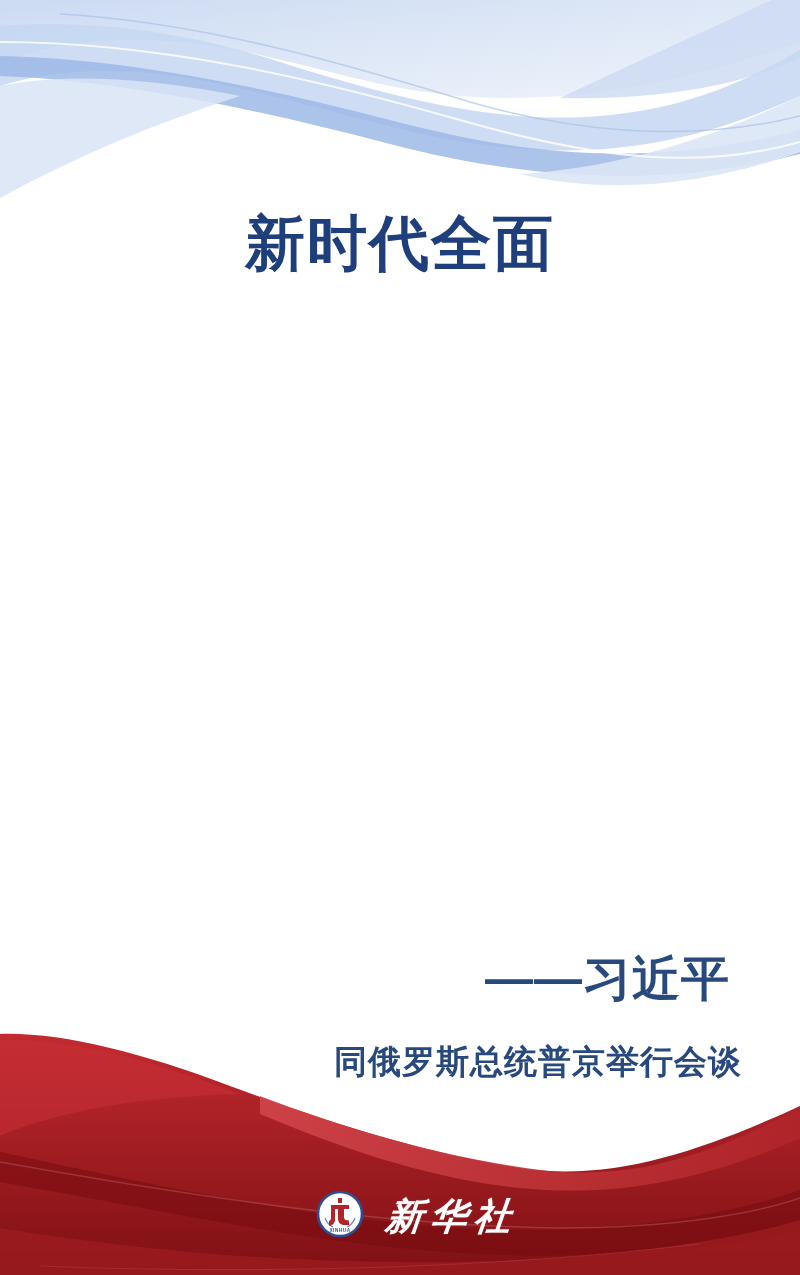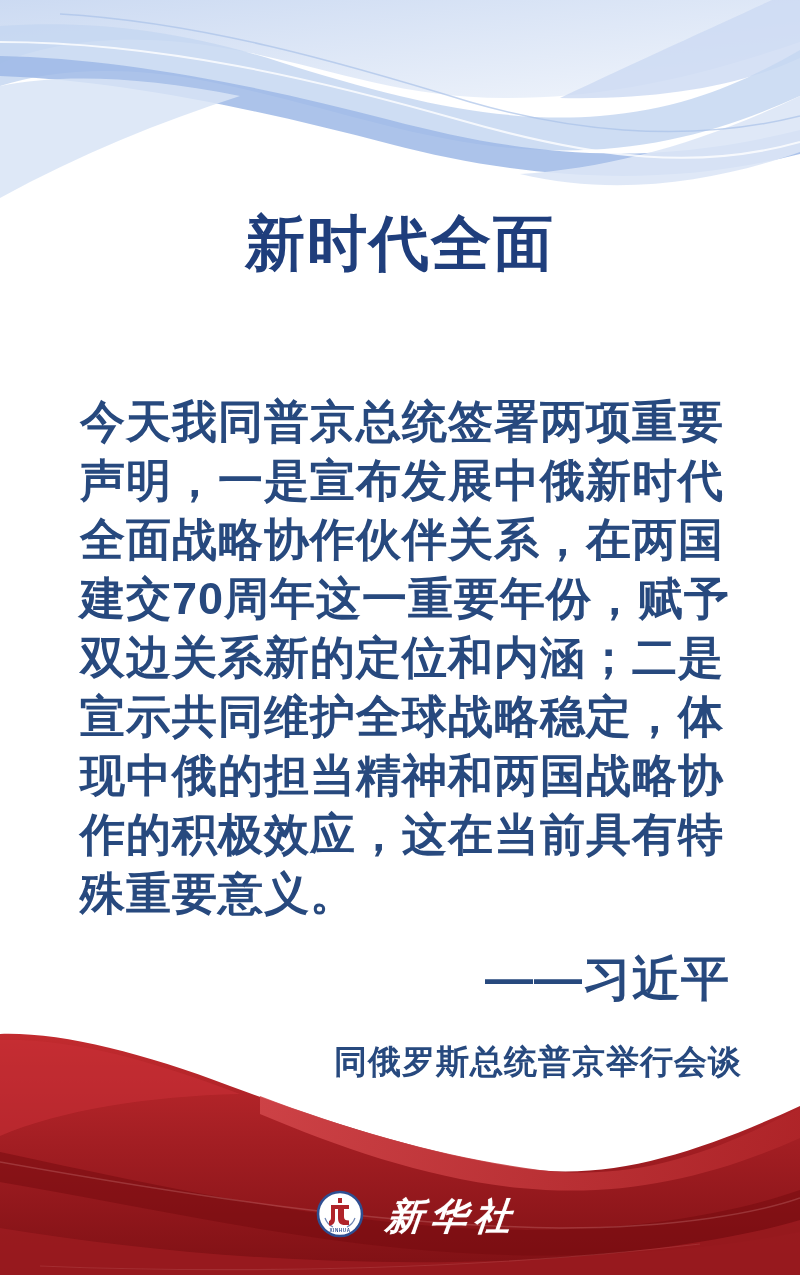--- a/index.html
+++ b/index.html
@@ -72,31 +72,20 @@
     <path d="M0,86 C60,74 140,76 240,96 C160,122 80,154 0,198 Z" fill="#d8e4f6" opacity="0.85"></path>
     <path d="M800,96 C700,144 610,168 520,174 C620,198 720,180 800,152 Z" fill="#dbe6f6" opacity="0.9"></path>
     <path d="M0,42 C160,42 320,80 460,120 C600,160 700,170 800,142" stroke="#ffffff" stroke-width="2" fill="none" opacity="0.8"></path>
     <path d="M60,14 C200,22 340,62 470,102 C560,128 680,146 800,116" stroke="#aac2e8" stroke-width="1.5" fill="none" opacity="0.7"></path>
   </svg>
 
   <div class="title">
     <div>新时代全面</div>
   </div>
 
-  <div class="quote">
-    <div class="quote-line">今天我同普京总统签署两项重要</div>
-    <div class="quote-line">声明，一是宣布发展中俄新时代</div>
-    <div class="quote-line">全面战略协作伙伴关系，在两国</div>
-    <div class="quote-line">建交70周年这一重要年份，赋予</div>
-    <div class="quote-line">双边关系新的定位和内涵；二是</div>
-    <div class="quote-line">宣示共同维护全球战略稳定，体</div>
-    <div class="quote-line">现中俄的担当精神和两国战略协</div>
-    <div class="quote-line">作的积极效应，这在当前具有特</div>
-    <div class="quote-line">殊重要意义。</div>
-  </div>
 
   <div class="attribution">——习近平</div>
 
   <div class="event">
     <div>同俄罗斯总统普京举行会谈</div>
   </div>
 
   <svg class="bottom-wave" viewBox="0 0 800 245" preserveAspectRatio="none" aria-hidden="true">
     <defs>
       <linearGradient id="rg1" x1="0" y1="0" x2="0" y2="1">

